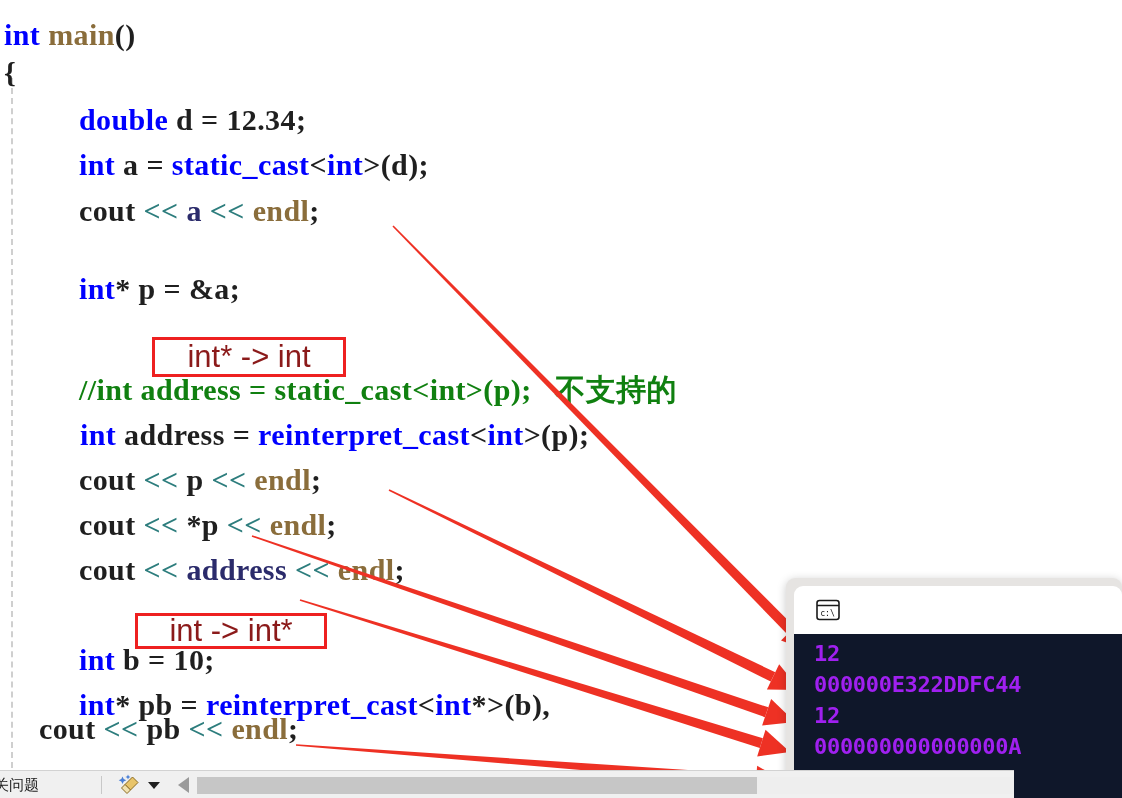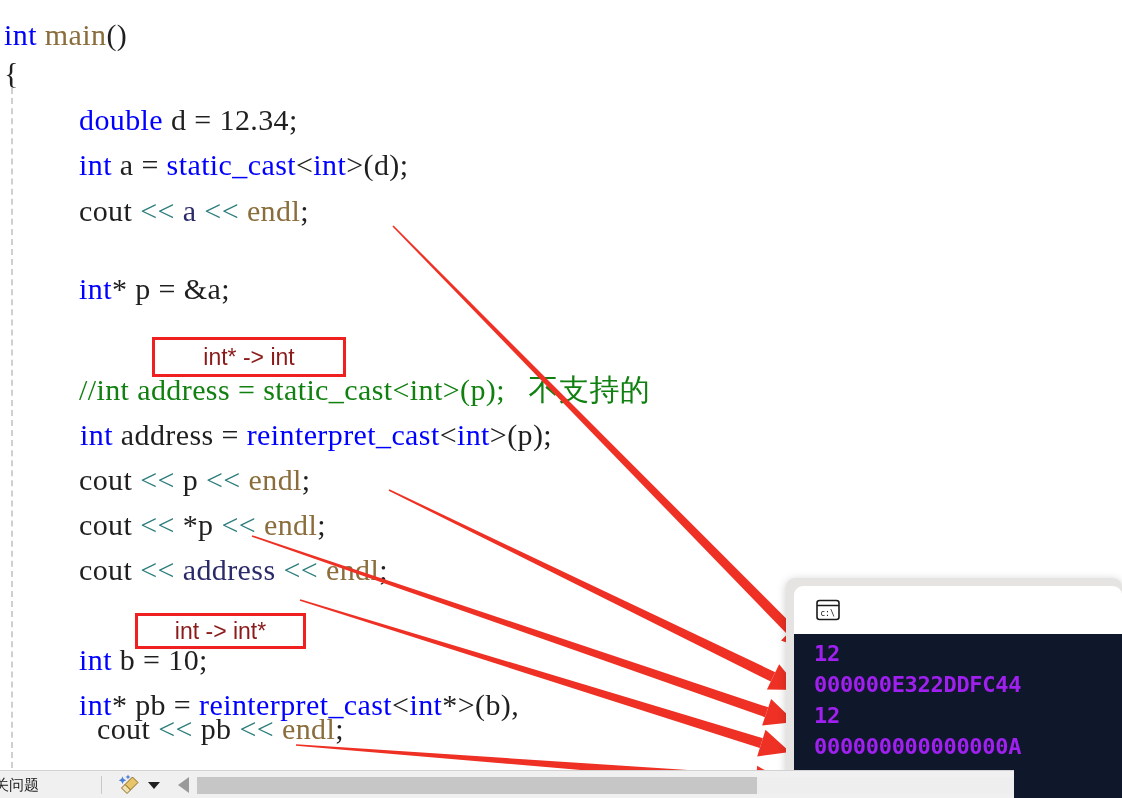--- a/index.html
+++ b/index.html
@@ -20,20 +20,21 @@
   }
 
   
   #editor {
     position: absolute;
     left: 0; top: 0;
     width: 1122px;
     height: 770px;
     background: #ffffff;
     overflow: hidden;
+    font-weight: bold;
   }
   .indent-guide {
     position: absolute;
     left: 11px;
     top: 78px;
     width: 0;
     height: 690px;
     border-left: 2px dashed #cfcfcf;
   }
   .code-line {
@@ -61,21 +62,21 @@
     position: absolute;
     border: 3px solid #ee2020;
     background: #ffffff;
     box-sizing: border-box;
     display: flex;
     align-items: center;
     justify-content: center;
   }
   .anno-box span {
     font-family: "Liberation Sans", "DejaVu Sans", sans-serif;
-    font-size: 23px;
+    font-size: 31px;
     color: #8b1a1a;
     white-space: nowrap;
     font-weight: 400;
   }
 
   
   #arrows {
     position: absolute;
     left: 0; top: 0;
     width: 1122px;
@@ -215,29 +216,29 @@
         <div class="code-line" style="top: 274px; padding-left: 79px;"><span class="tok-kw">int</span><span class="tok-plain">* p = &amp;a;</span></div>
         <div class="code-line" style="top: 330px; padding-left: 79px;">&nbsp;</div>
         <div class="code-line" style="top: 375px; padding-left: 79px;"><span class="tok-comment">//int address = static_cast&lt;int&gt;(p);</span><span class="tok-plain">   </span><span class="tok-cn">不支持的</span></div>
         <div class="code-line" style="top: 420px; padding-left: 80px;"><span class="tok-kw">int</span><span class="tok-plain"> address = </span><span class="tok-kw">reinterpret_cast</span><span class="tok-punct">&lt;</span><span class="tok-kw">int</span><span class="tok-punct">&gt;(p);</span></div>
         <div class="code-line" style="top: 465px; padding-left: 79px;"><span class="tok-plain">cout </span><span class="tok-op">&lt;&lt;</span><span class="tok-plain"> p </span><span class="tok-op">&lt;&lt;</span><span class="tok-plain"> </span><span class="tok-stream">endl</span><span class="tok-punct">;</span></div>
         <div class="code-line" style="top: 510px; padding-left: 79px;"><span class="tok-plain">cout </span><span class="tok-op">&lt;&lt;</span><span class="tok-plain"> *p </span><span class="tok-op">&lt;&lt;</span><span class="tok-plain"> </span><span class="tok-stream">endl</span><span class="tok-punct">;</span></div>
         <div class="code-line" style="top: 555px; padding-left: 79px;"><span class="tok-plain">cout </span><span class="tok-op">&lt;&lt;</span><span class="tok-plain"> </span><span class="tok-var">address</span><span class="tok-plain"> </span><span class="tok-op">&lt;&lt;</span><span class="tok-plain"> </span><span class="tok-stream">endl</span><span class="tok-punct">;</span></div>
         <div class="code-line" style="top: 600px; padding-left: 79px;">&nbsp;</div>
         <div class="code-line" style="top: 645px; padding-left: 79px; text-align: center;"><span class="tok-kw">int</span><span class="tok-plain"> b = </span><span class="tok-plain">10</span><span class="tok-punct">;</span></div>
         <div class="code-line" style="top: 690px; padding-left: 79px;"><span class="tok-kw">int</span><span class="tok-plain">* pb = </span><span class="tok-kw">reinterpret_cast</span><span class="tok-punct">&lt;</span><span class="tok-kw">int</span><span class="tok-punct">*&gt;(b)</span><span class="tok-punct">,</span></div>
-        <div class="code-line" style="top: 714px; padding-left: 97px;"><span class="tok-plain">cout </span><span class="tok-op">&lt;&lt;</span><span class="tok-plain"> pb </span><span class="tok-op">&lt;&lt;</span><span class="tok-plain"> </span><span class="tok-stream">endl</span><span class="tok-punct">;</span></div>
+        <div class="code-line" style="top: 714px; padding-left: 39px;"><span class="tok-plain">cout </span><span class="tok-op">&lt;&lt;</span><span class="tok-plain"> pb </span><span class="tok-op">&lt;&lt;</span><span class="tok-plain"> </span><span class="tok-stream">endl</span><span class="tok-punct">;</span></div>
       </div>
   </div>
 
   <div id="anno-boxes">
       <div class="anno-box" style="left: 152px; top: 337px; width: 194px; height: 40px;">
         <span>int* -&gt; int</span>
       </div>
-      <div class="anno-box" style="left: 135px; top: 613px; width: 171px; height: 36px;">
+      <div class="anno-box" style="left: 135px; top: 613px; width: 192px; height: 36px;">
         <span>int -&gt; int*</span>
       </div>
     </div>
 
   <svg id="arrows" viewBox="0 0 1122 798" xmlns="http://www.w3.org/2000/svg">
     <defs>
       <marker id="ah" markerWidth="7" markerHeight="7" refX="4.2" refY="3.5" orient="auto" markerUnits="strokeWidth">
         <path d="M0,0.4 L6.4,3.5 L0,6.6 L1.6,3.5 Z" fill="#ee3124"></path>
       </marker>
       <linearGradient id="taper1" x1="0" y1="0" x2="1" y2="1">

